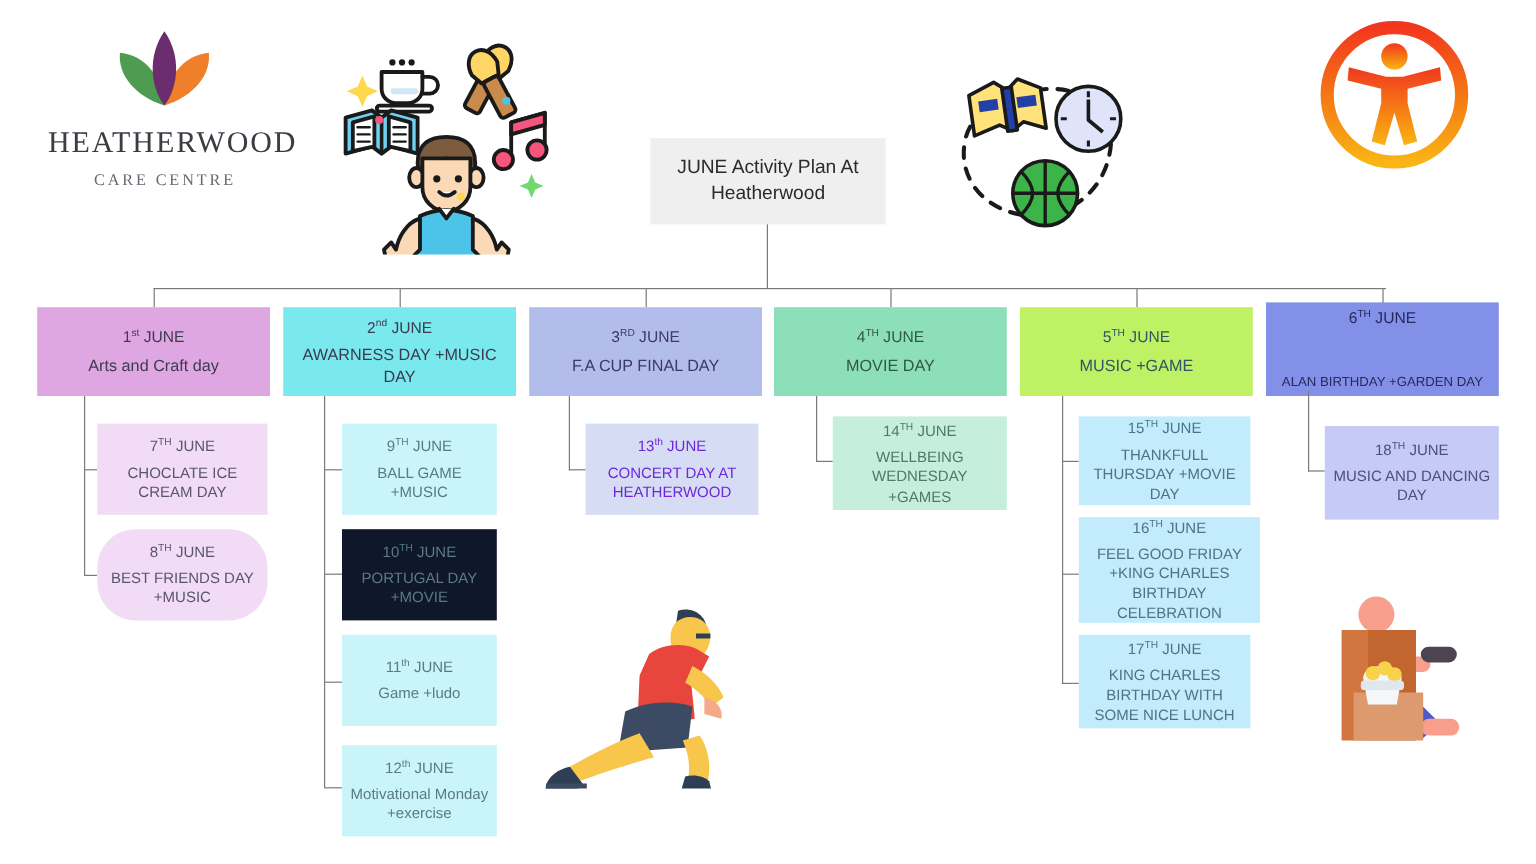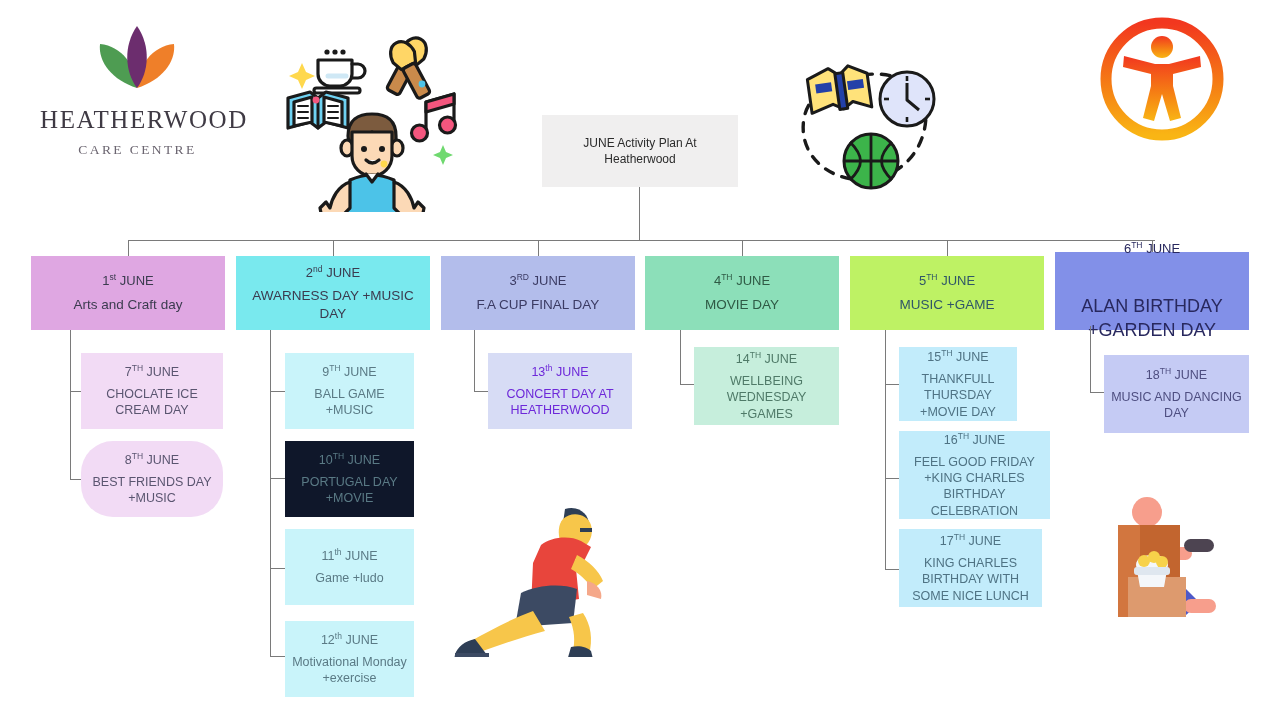--- a/index.html
+++ b/index.html
@@ -24,21 +24,21 @@
     font-family:"Liberation Serif","DejaVu Serif",serif;
     font-size:13.5px;letter-spacing:2.4px;color:#6b6570;white-space:nowrap;
   }
 
   
   #title-box{
     left:542px;top:115px;width:196px;height:72px;background:#f0efef;
     display:flex;align-items:center;justify-content:center;text-align:center;
   }
   #title-box .t{
-    font-size:12px;color:#2b2b2b;line-height:1.35;padding:0 8px;
+    font-size:16px;color:#2b2b2b;line-height:1.35;padding:0 8px;
     font-family:"Liberation Sans","DejaVu Sans",sans-serif;
   }
 
   
   .ln{position:absolute;background:#7a7a7a;}
   .vln{width:1px;}
   .hln{height:1px;}
 
   
   .node{
@@ -316,21 +316,21 @@
     <div class="day">
       <span>5</span><span class="sup">TH</span>
       <span>JUNE</span>
     </div>
     <div class="desc">MUSIC +GAME</div>
   </div>
   <div class="ln vln abs" style="left:885px;top:330px;height:240px;"></div>
   <div class="ln hln abs" style="left:885px;top:384px;width:14px;"></div>
   <div class="ln hln abs" style="left:885px;top:478px;width:14px;"></div>
   <div class="ln hln abs" style="left:885px;top:569px;width:14px;"></div>
-  <div class="node child abs" style="left:899px;top:347px;width:118px;height:74px;background:#c2ecfb;color:#4f7384;">
+  <div class="node child abs" style="left:899px;top:347px;width:143px;height:74px;background:#c2ecfb;color:#4f7384;">
     <div class="day">
       <span>15</span><span class="sup">TH</span>
       <span>JUNE</span>
     </div>
     <div class="desc">THANKFULL THURSDAY +MOVIE DAY</div>
   </div>
   <div class="node child abs" style="left:899px;top:431px;width:151px;height:88px;background:#c2ecfb;color:#4f7384;">
     <div class="day">
       <span>16</span><span class="sup">TH</span>
       <span>JUNE</span>
@@ -343,21 +343,21 @@
       <span>JUNE</span>
     </div>
     <div class="desc">KING CHARLES BIRTHDAY WITH SOME NICE LUNCH</div>
   </div>
 
   <div class="node head abs" style="left:1055px;top:252px;width:194px;height:78px;background:#8290e8;color:#28285e;">
     <div class="day">
       <span>6</span><span class="sup">TH</span>
       <span>JUNE</span>
     </div>
-    <div class="desc" style="font-size:18px;margin-top:32px;">ALAN BIRTHDAY +GARDEN DAY</div>
+    <div class="desc" style="font-size:11px;margin-top:32px;">ALAN BIRTHDAY +GARDEN DAY</div>
   </div>
   <div class="ln vln abs" style="left:1090px;top:326px;height:67px;"></div>
   <div class="ln hln abs" style="left:1090px;top:392px;width:14px;"></div>
   <div class="node child abs" style="left:1104px;top:355px;width:145px;height:78px;background:#c5cbf4;color:#4e4e80;text-align:center;">
     <div class="day">
       <span>18</span><span class="sup">TH</span>
       <span>JUNE</span>
     </div>
     <div class="desc">MUSIC AND DANCING DAY</div>
   </div>

